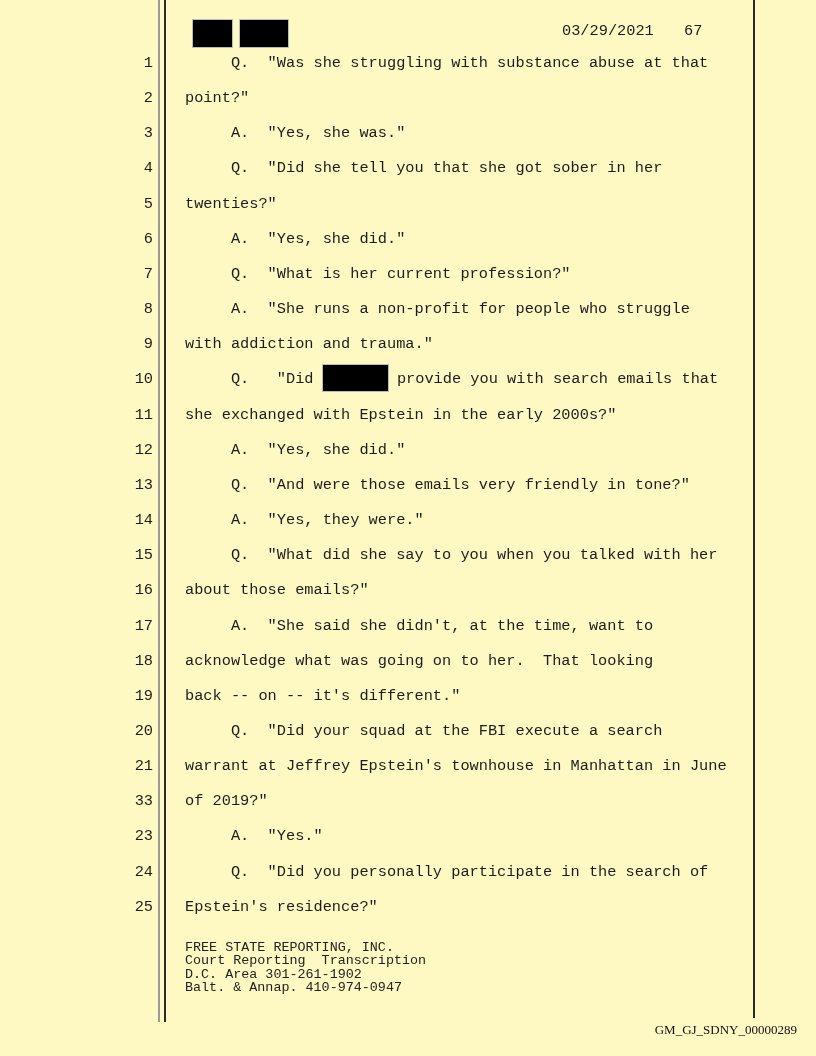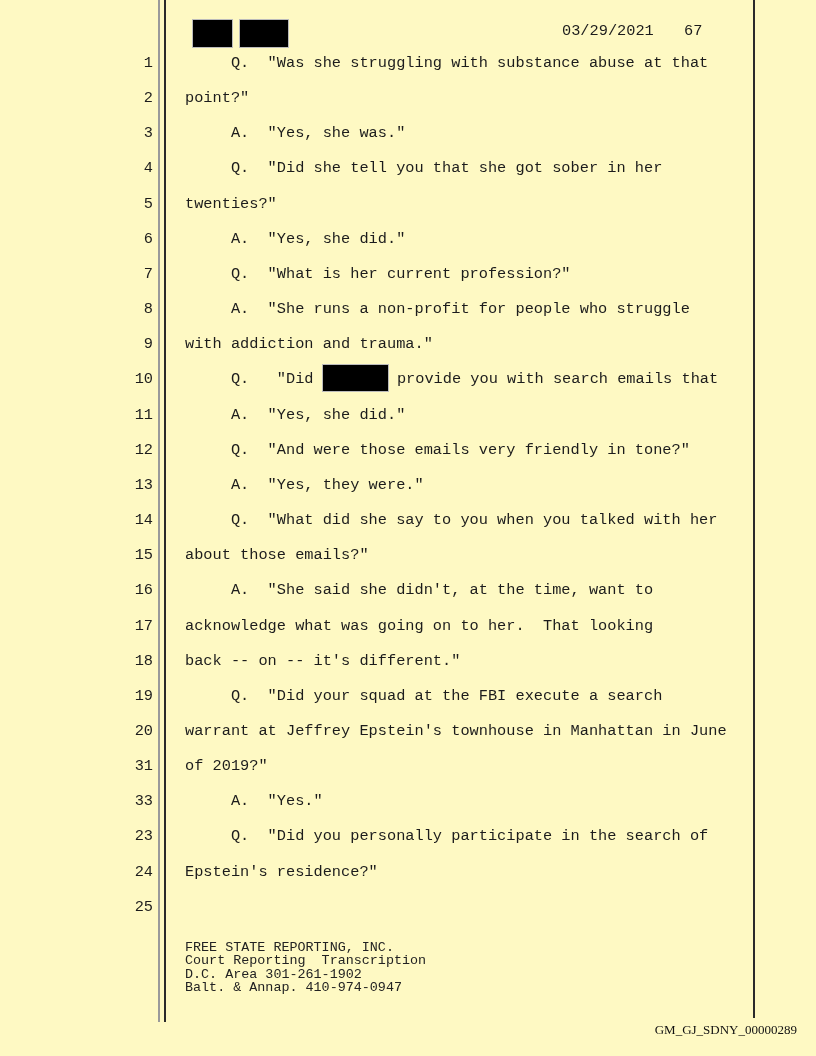--- a/index.html
+++ b/index.html
@@ -86,38 +86,39 @@
       <div class="grid-row">11</div>
       <div class="grid-row">12</div>
       <div class="grid-row">13</div>
       <div class="grid-row">14</div>
       <div class="grid-row">15</div>
       <div class="grid-row">16</div>
       <div class="grid-row">17</div>
       <div class="grid-row">18</div>
       <div class="grid-row">19</div>
       <div class="grid-row">20</div>
-      <div class="grid-row">31</div>
+      <div class="grid-row">21</div>
       <div class="grid-row">33</div>
       <div class="grid-row">23</div>
       <div class="grid-row">24</div>
       <div class="grid-row">25</div>
     </div>
 
   <div class="lines-col" id="lines-col">
       <div class="grid-row"><span>     Q.  "Was she struggling with substance abuse at that</span></div>
       <div class="grid-row"><span>point?"</span></div>
       <div class="grid-row"><span>     A.  "Yes, she was."</span></div>
       <div class="grid-row"><span>     Q.  "Did she tell you that she got sober in her</span></div>
       <div class="grid-row"><span>twenties?"</span></div>
       <div class="grid-row"><span>     A.  "Yes, she did."</span></div>
       <div class="grid-row"><span>     Q.  "What is her current profession?"</span></div>
       <div class="grid-row"><span>     A.  "She runs a non-profit for people who struggle</span></div>
       <div class="grid-row"><span>with addiction and trauma."</span></div>
       <div class="grid-row"><span>     Q.   "Did </span><span class="inline-redaction"></span><span> provide you with search emails that</span></div>
+      <div class="grid-row"><span>she exchanged with Epstein in the early 2000s?"</span></div>
       <div class="grid-row"><span>     A.  "Yes, she did."</span></div>
       <div class="grid-row"><span>     Q.  "And were those emails very friendly in tone?"</span></div>
       <div class="grid-row"><span>     A.  "Yes, they were."</span></div>
       <div class="grid-row"><span>     Q.  "What did she say to you when you talked with her</span></div>
       <div class="grid-row"><span>about those emails?"</span></div>
       <div class="grid-row"><span>     A.  "She said she didn't, at the time, want to</span></div>
       <div class="grid-row"><span>acknowledge what was going on to her.  That looking</span></div>
       <div class="grid-row"><span>back -- on -- it's different."</span></div>
       <div class="grid-row"><span>     Q.  "Did your squad at the FBI execute a search</span></div>
       <div class="grid-row"><span>warrant at Jeffrey Epstein's townhouse in Manhattan in June</span></div>

